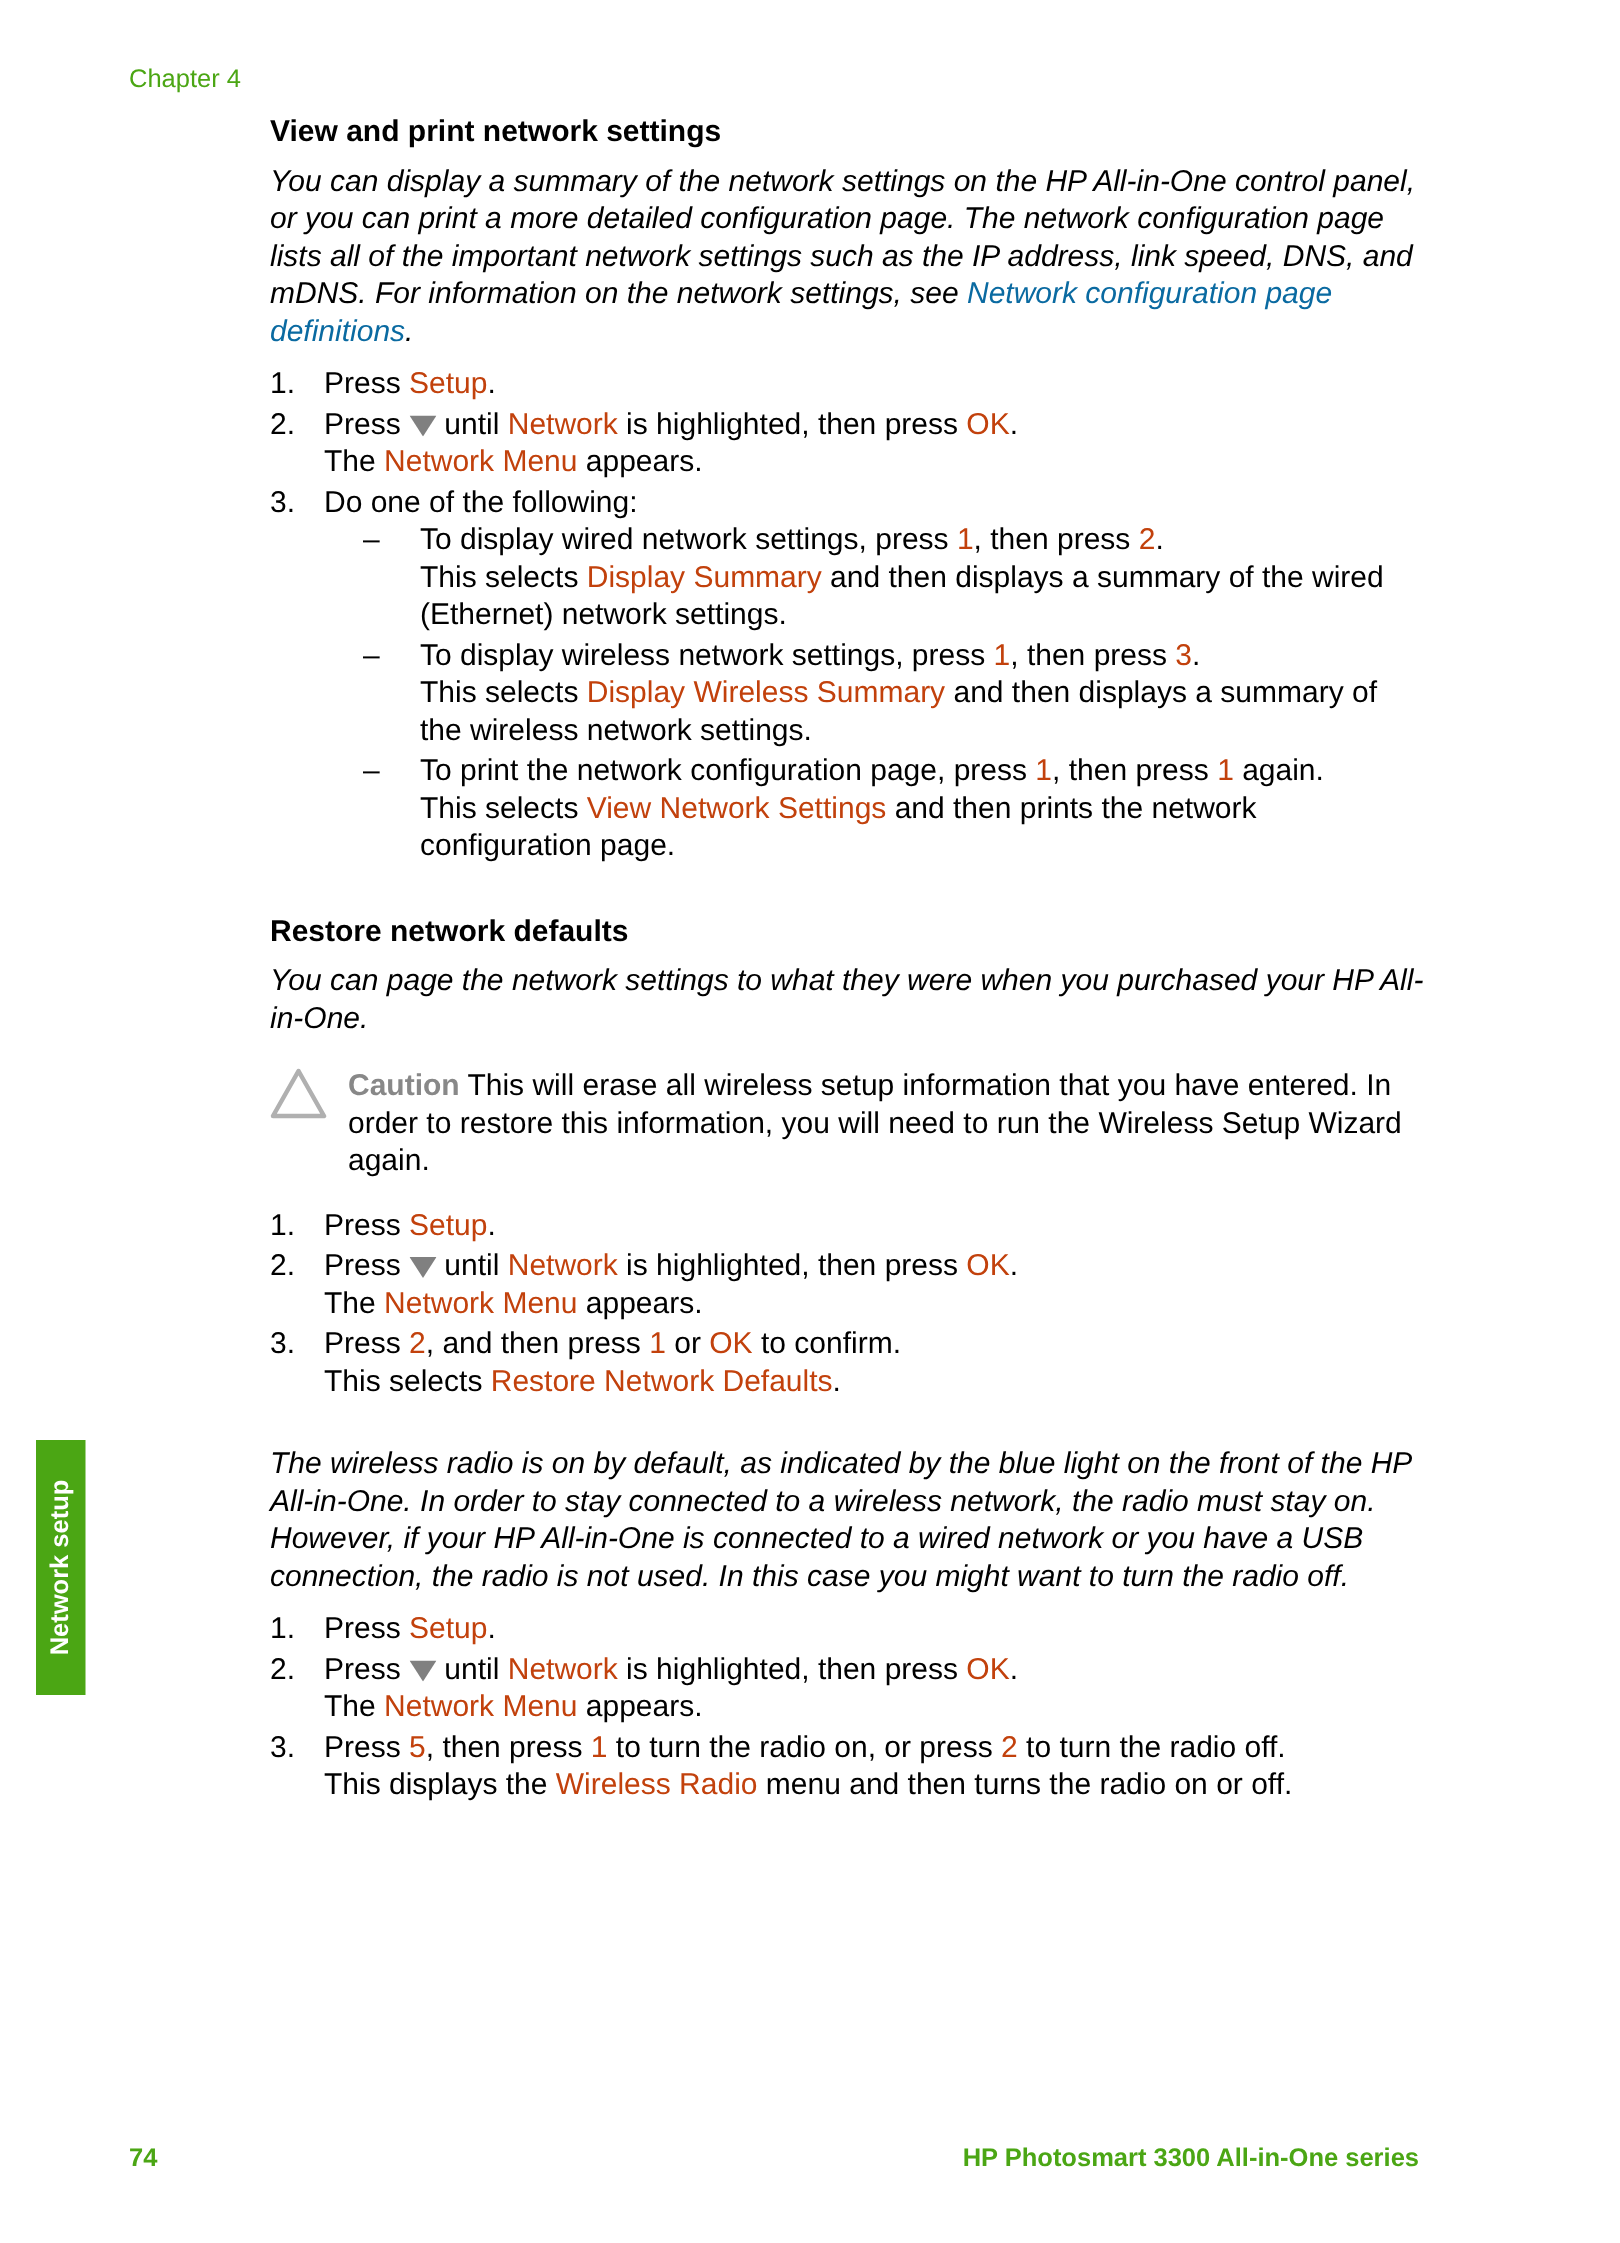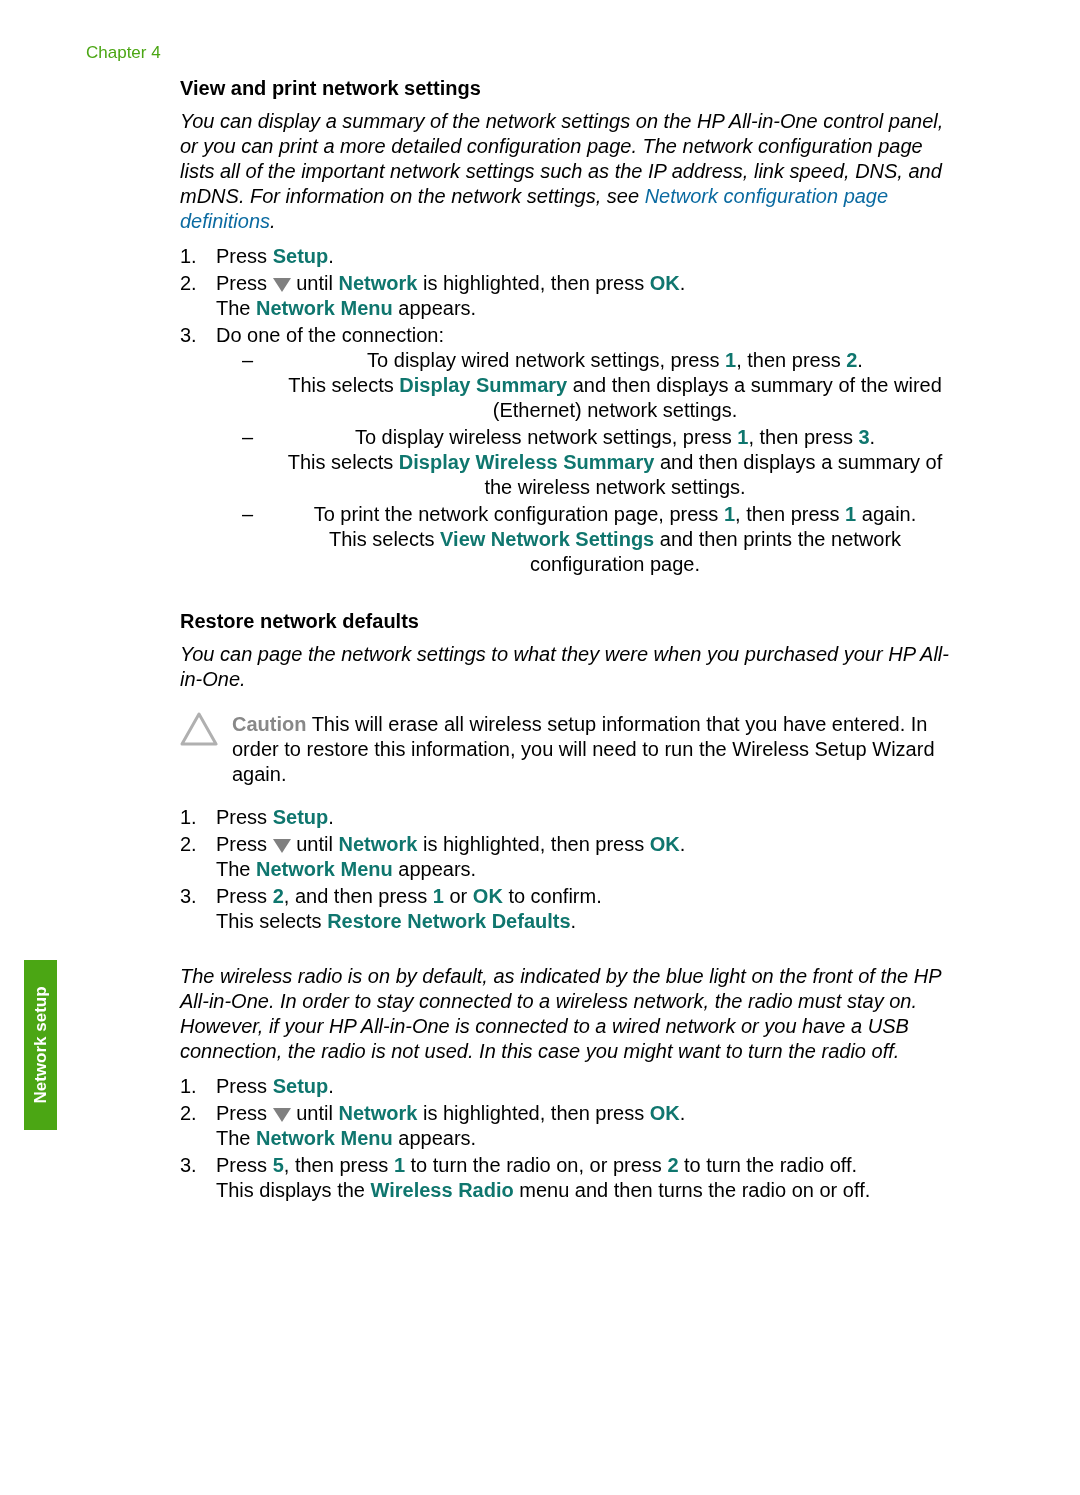--- a/index.html
+++ b/index.html
@@ -34,29 +34,29 @@
     position: absolute;
     top: 76px;
     left: 180px;
     width: 770px;
     font-size: 20px;
     line-height: 1.25;
   }
   h3 { font-size: 20px; font-weight: bold; margin-bottom: 8px; }
   .para { margin-bottom: 10px; font-style: italic; }
   .link { color: #0a6aa1; }
-  .hl { color: #0f766e; font-weight: bold; margin-top: 36px; }
+  .hl { color: #c2410c; font-weight: normal; margin-top: 36px; }
   ol.steps { list-style: none; padding-left: 0; margin-bottom: 26px; }
   ol.steps > li { display: flex; margin-bottom: 2px; }
   ol.steps > li > .num { width: 36px; flex: 0 0 36px; }
   ol.steps > li > .body { flex: 1; }
   ul.sub { list-style: none; padding-left: 26px; }
   ul.sub > li { display: flex; margin-bottom: 2px; }
   ul.sub > li > .dash { width: 38px; flex: 0 0 38px; }
-  ul.sub > li > .body { flex: 1; text-align: center; }
+  ul.sub > li > .body { flex: 1; }
   .arrow-icon { display: inline-block; vertical-align: middle; }
   .caution-row { display: flex; margin: 20px 0 18px 0; }
   .caution-icon { flex: 0 0 52px; }
   .caution-text { flex: 1; }
   .caution-label { color: #888; font-weight: bold; }
   .section { margin-bottom: 30px; }
   .footer {
     position: absolute;
     bottom: 46px;
     left: 86px;
@@ -98,21 +98,21 @@
           <span class="body">
             <span>Press </span><svg class="arrow-icon" width="18" height="14" viewBox="0 0 18 14">
                 <polygon points="0,0 18,0 9,14" fill="#808080"></polygon>
               </svg><span> until </span><span class="hl">Network</span><span> is highlighted, then press </span><span class="hl">OK</span><span>.</span><br>
             <span>The </span><span class="hl">Network Menu</span><span> appears.</span>
           </span>
         </li>
         <li>
           <span class="num">3.</span>
           <span class="body">
-            <span>Do one of the connection:</span>
+            <span>Do one of the following:</span>
             <ul class="sub">
               <li>
                 <span class="dash">–</span>
                 <span class="body">
                   <span>To display wired network settings, press </span><span class="hl">1</span><span>, then press </span><span class="hl">2</span><span>.</span><br>
                   <span>This selects </span><span class="hl">Display Summary</span><span> and then displays a summary of the wired (Ethernet) network settings.</span>
                 </span>
               </li>
               <li>
                 <span class="dash">–</span>
@@ -198,14 +198,18 @@
           <span class="body">
             <span>Press </span><span class="hl">5</span><span>, then press </span><span class="hl">1</span><span> to turn the radio on, or press </span><span class="hl">2</span><span> to turn the radio off.</span><br>
             <span>This displays the </span><span class="hl">Wireless Radio</span><span> menu and then turns the radio on or off.</span>
           </span>
         </li>
       </ol>
     </div>
 
   </div>
 
+  <div class="footer">
+    <span>74</span>
+    <span>HP Photosmart 3300 All-in-One series</span>
+  </div>
 
 </div>
 
 </body></html>

